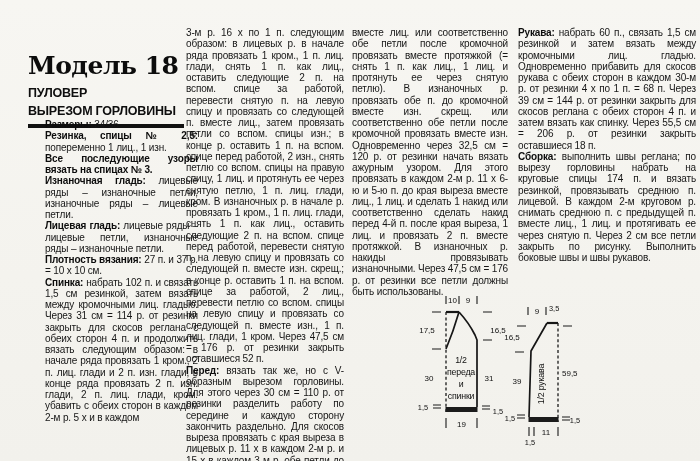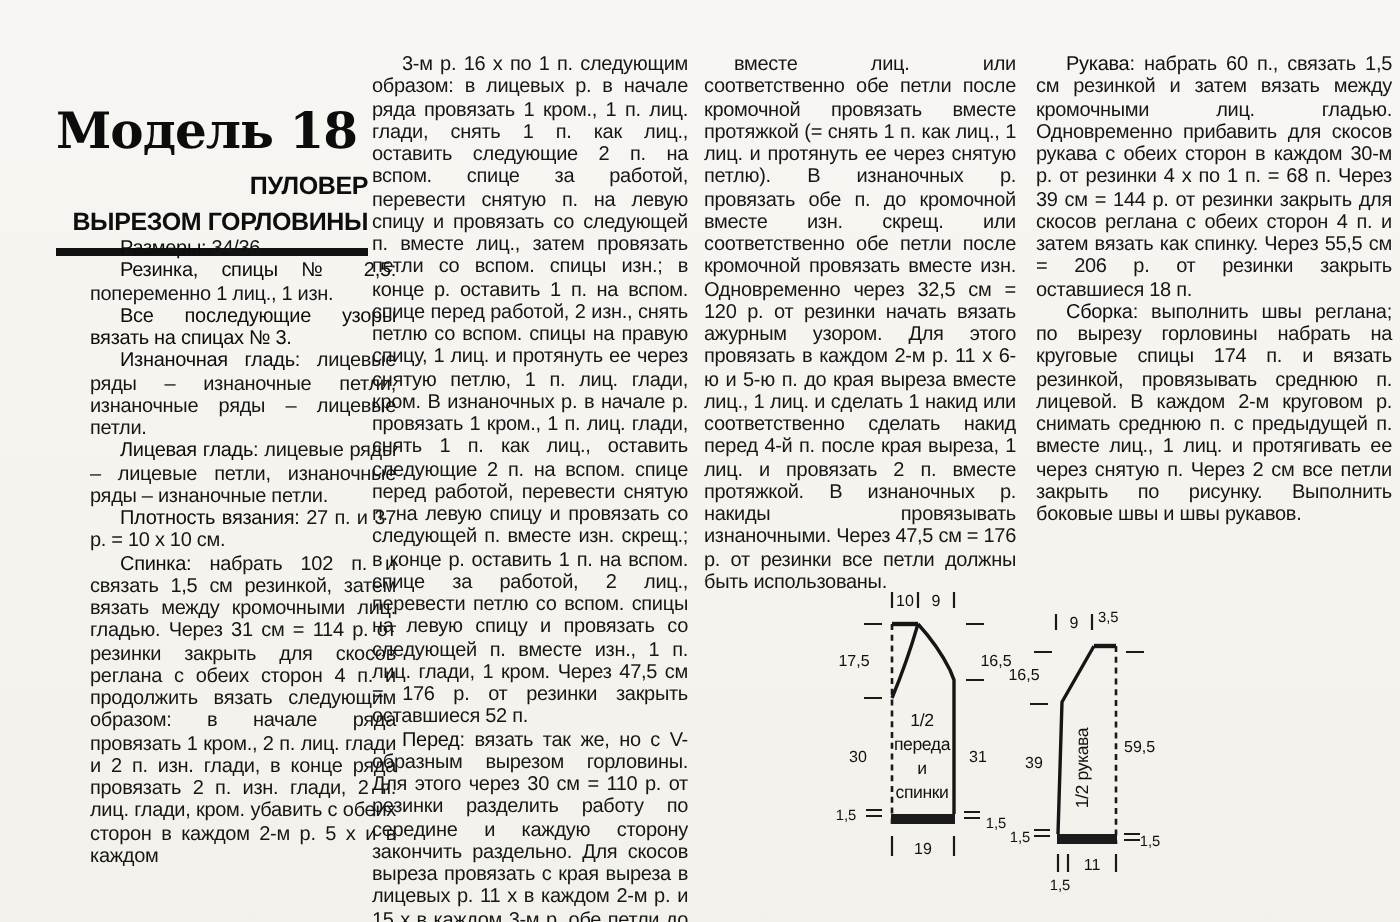--- a/index.html
+++ b/index.html
@@ -10,32 +10,32 @@
     font-family:"Liberation Sans",sans-serif;
     color:#151515;
     overflow:hidden;
   }
   .title-block{position:absolute;left:28px;top:24px;width:156px;margin-top:29px;}
   .main-title{
     font-family:"DejaVu Serif",serif;
     font-weight:bold;font-size:25px;line-height:26px;
     letter-spacing:-0.5px;color:#0c0c0c;margin:0;
   }
-  .subtitle{margin-top:6px;text-align:right;}
+  .subtitle{margin-top:6px;}
   .subtitle div{
     font-size:12.5px;font-weight:bold;line-height:17.5px;
     letter-spacing:-0.2px;color:#0e0e0e;white-space:nowrap;
   }
   .title-rule{height:3.5px;background:#111;margin-top:4px;}
   .col{position:absolute;}
   .col p{
     margin:0;font-size:10px;line-height:11.25px;
     text-align:justify;letter-spacing:-0.15px;color:#161616;
   }
-  .col p b{font-weight:normal;color:#0d0d0d;margin-left:15px;}
+  .col p b{font-weight:bold;color:#0d0d0d;}
   .schematic{position:absolute;}
   .schematic .outline{fill:none;stroke:#161616;stroke-width:1.7;stroke-linejoin:round;}
   .schematic .thicktop{fill:none;stroke:#161616;stroke-width:2.2;}
   .schematic .dashed{fill:none;stroke:#1a1a1a;stroke-width:1.3;stroke-dasharray:3 2.4;}
   .schematic .tick{stroke:#1a1a1a;stroke-width:1.1;}
   .schematic .rib{fill:#1b1b1b;}
   .schematic text{
     font-family:"Liberation Sans",sans-serif;font-size:8px;fill:#111;
   }
   .schematic text.small{font-size:7.4px;}

